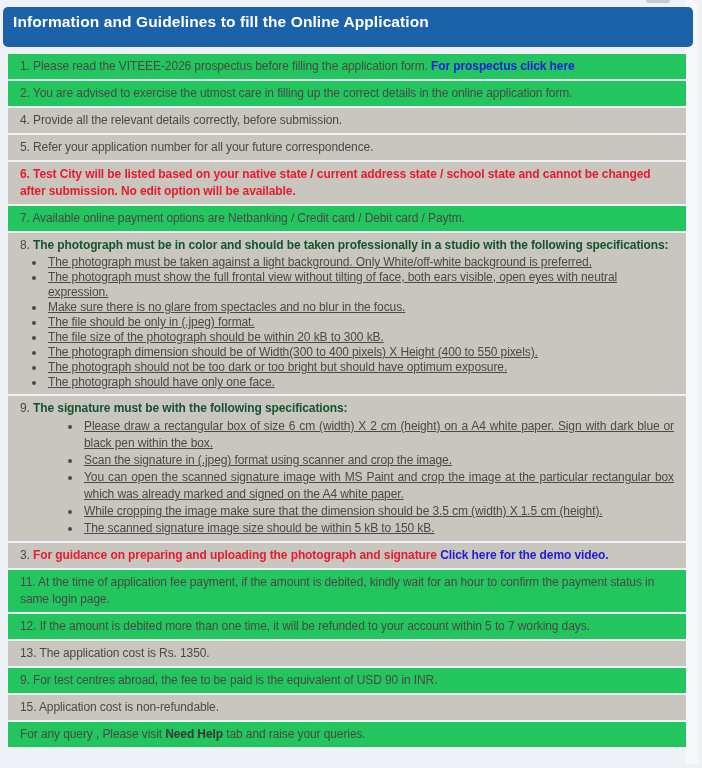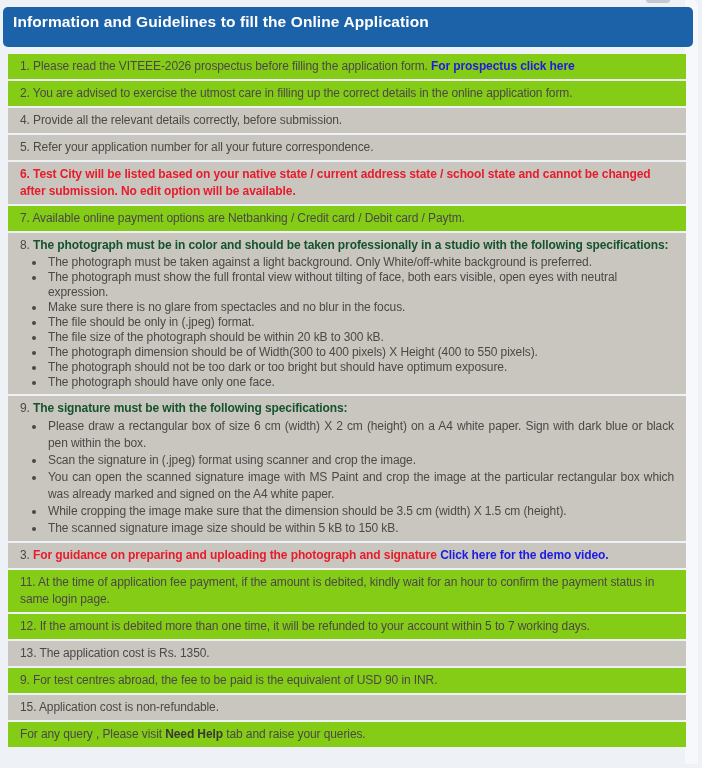--- a/index.html
+++ b/index.html
@@ -22,29 +22,29 @@
     position:relative;
     margin:7px 9px 7px 3px;height:40px;line-height:30px;
     background:#1b62a8;border-radius:5px;
     color:#ffffff;font-weight:700;font-size:15.5px;letter-spacing:0.1px;
     padding-left:10px;box-sizing:border-box;
   }
   .content{margin:0 16px 0 8px;position:relative;}
   .row{
     padding:4px 12px;margin-bottom:2px;line-height:17px;
   }
-  .row.light{background:#84cc16;}
+  .row.light{background:#22c55e;}
   .row.dark{background:#c9c6c0;}
   .red-bold{color:#e81b2c;font-weight:700;}
   a.inline-link{color:#1e1ae0;font-weight:700;text-decoration:none;cursor:pointer;}
   .spec-heading{font-weight:700;color:#14532d;}
-  ul.spec-list{margin:1px 0 0 0;padding-left:26px;list-style:disc;}
+  ul.spec-list{margin:1px 0 0 0;padding-left:26px;list-style:disc;text-decoration:underline;}
   ul.spec-list li{padding-left:2px;}
   .photo-list li{line-height:15px;}
-  .sig-list li{line-height:17px;text-align:justify;}
+  .sig-list li{line-height:17px;text-align:justify;margin-left:36px;}
   .bold-dark{font-weight:700;color:#3a3836;}
 </style>
 </head>
 <body>
 
 <div class="white-edge"></div>
 <div class="scroll-nub"></div>
 
 <div class="titlebar">
   <span>Information and Guidelines to fill the Online Application</span>

